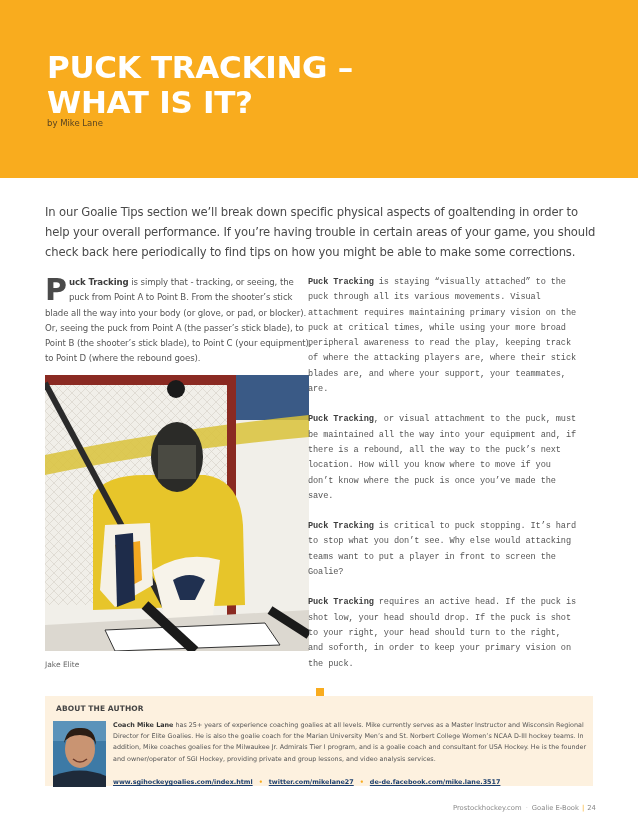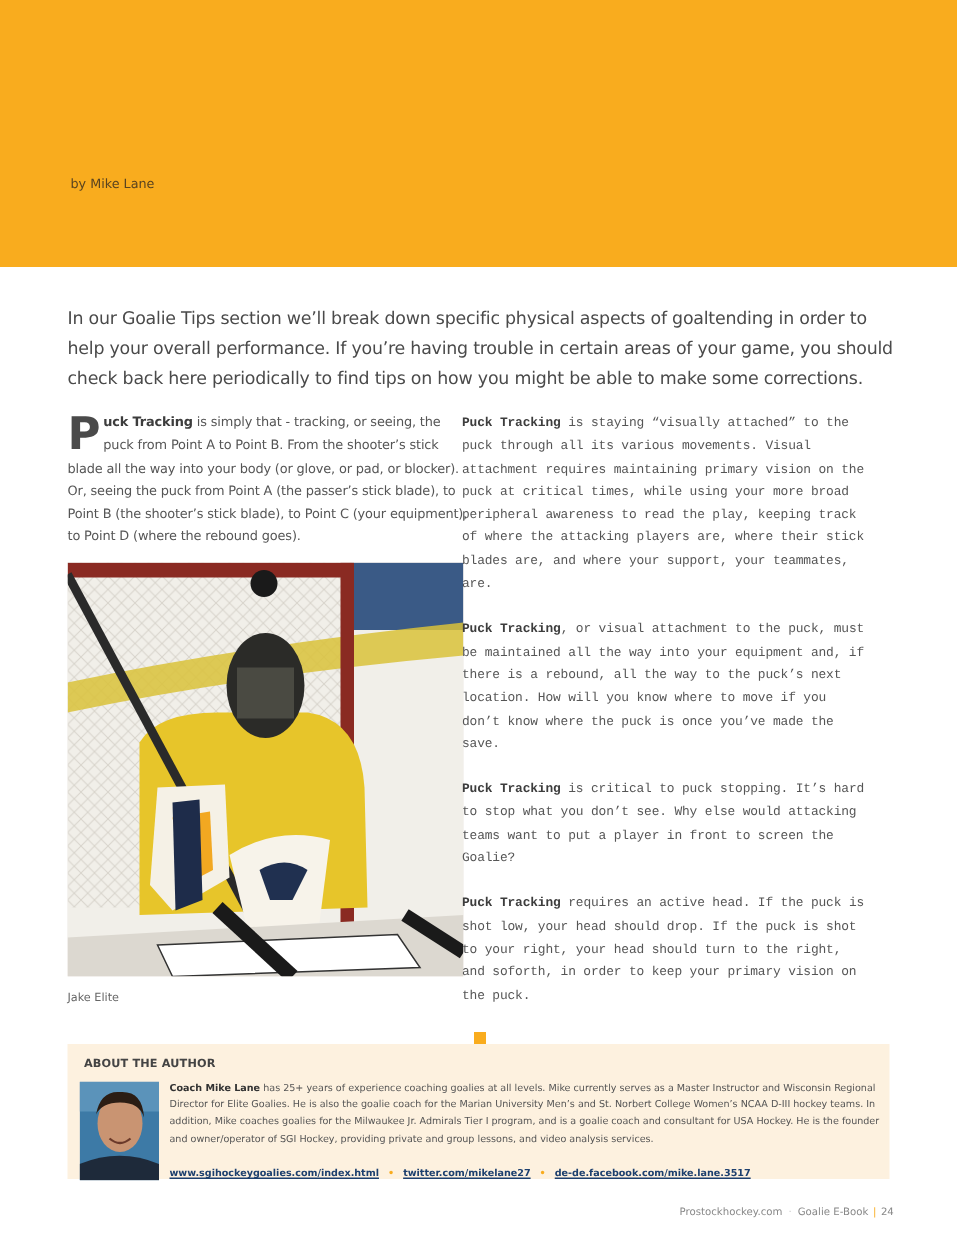--- a/index.html
+++ b/index.html
@@ -76,21 +76,22 @@
     position: absolute; left: 453px; top: 804px; font-size: 6.8px; color: #888;
   }
   .footer .sep { color: #ccc; margin: 0 4px; }
   .footer .bar { color: #F9AC1E; margin: 0 3px; }
 </style>
 </head>
 <body>
 
 <div class="header-band"></div>
 <h1 class="title">
-  <br>
+  <span>PUCK TRACKING –</span><br>
+  <span>WHAT IS IT?</span>
 </h1>
 <div class="byline">by Mike Lane</div>
 
 <p class="intro">In our Goalie Tips section we’ll break down specific physical aspects of goaltending in order to help your overall performance. If you’re having trouble in certain areas of your game, you should check back here periodically to find tips on how you might be able to make some corrections.</p>
 
 <div class="col col-left">
   <p>
     <span class="dropcap">P</span><b>uck Tracking</b><span> is simply that - tracking, or seeing, the puck from Point A to Point B. From the shooter’s stick blade all the way into your body (or glove, or pad, or blocker). Or, seeing the puck from Point A (the passer’s stick blade), to Point B (the shooter’s stick blade), to Point C (your equipment), to Point D (where the rebound goes).</span>
   </p>
 </div>

